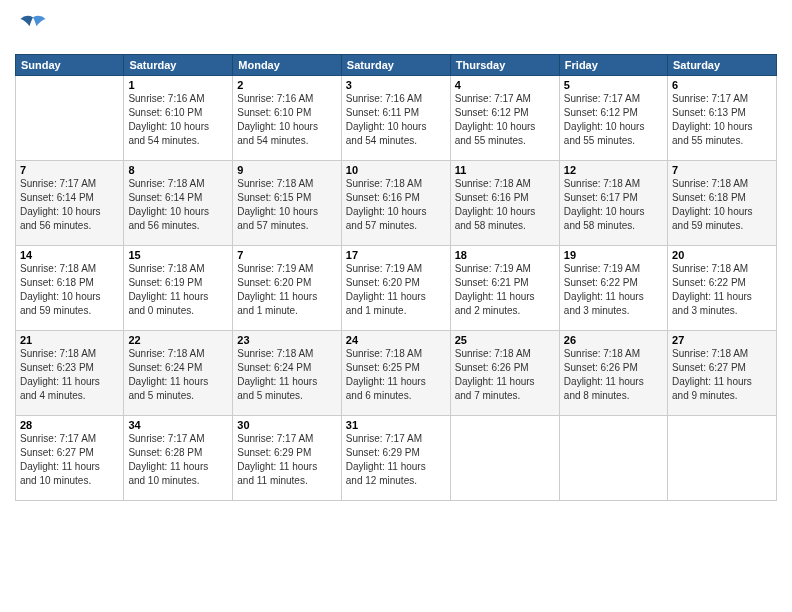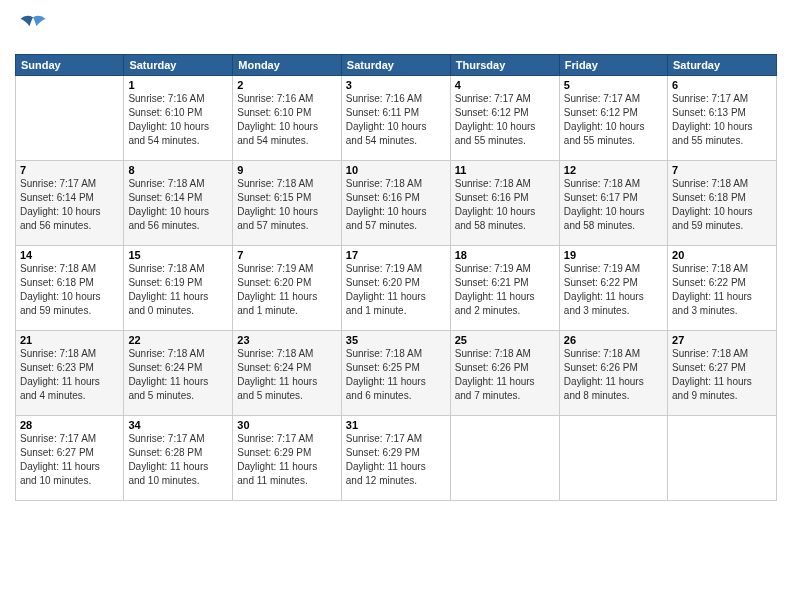--- a/index.html
+++ b/index.html
@@ -299,21 +299,21 @@
 and 5 minutes.</div>
           </td>
           <td>
             <span class="day-number">23</span>
             <div class="day-info" style="white-space: pre-line;">Sunrise: 7:18 AM
 Sunset: 6:24 PM
 Daylight: 11 hours
 and 5 minutes.</div>
           </td>
           <td>
-            <span class="day-number">35</span>
+            <span class="day-number">24</span>
             <div class="day-info" style="white-space: pre-line;">Sunrise: 7:18 AM
 Sunset: 6:25 PM
 Daylight: 11 hours
 and 6 minutes.</div>
           </td>
           <td>
             <span class="day-number">25</span>
             <div class="day-info" style="white-space: pre-line;">Sunrise: 7:18 AM
 Sunset: 6:26 PM
 Daylight: 11 hours

